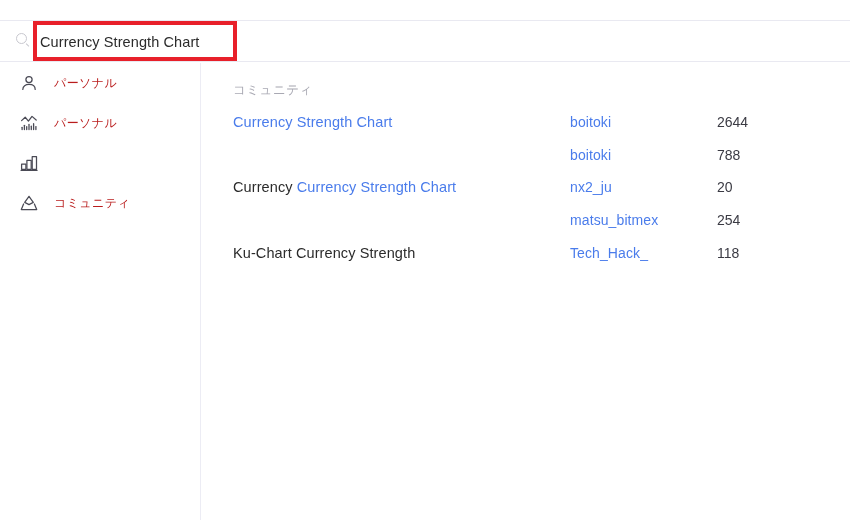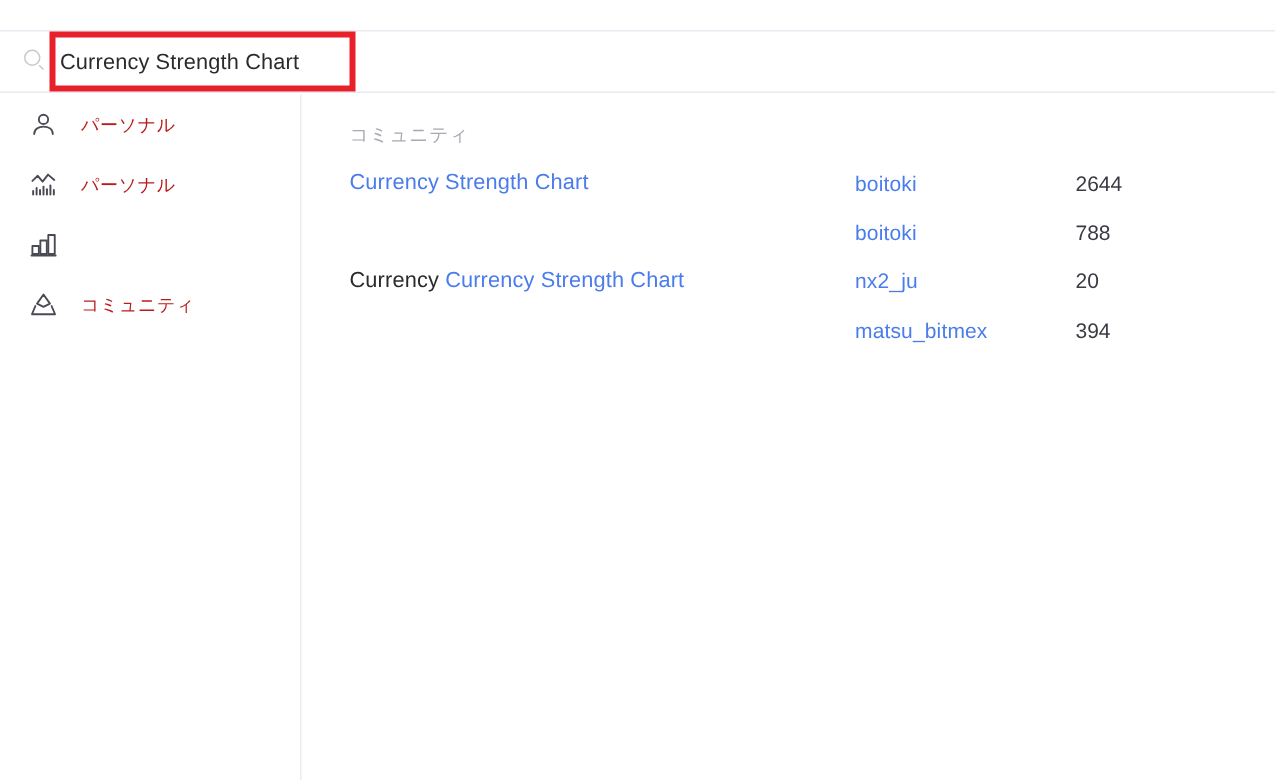--- a/index.html
+++ b/index.html
@@ -256,18 +256,25 @@
     <div class="res-row">
       <span class="res-title">
         <span>Currency </span><span class="hl">Currency Strength Chart</span>
       </span>
       <span class="res-author">nx2_ju</span>
       <span class="res-count">20</span>
     </div>
 
     <div class="res-row">
       <span class="res-author">matsu_bitmex</span>
-      <span class="res-count">394</span>
-    </div>
-
+      <span class="res-count">254</span>
+    </div>
+
+    <div class="res-row">
+      <span class="res-title">
+        <span>Ku-Chart Currency Strength</span>
+      </span>
+      <span class="res-author">Tech_Hack_</span>
+      <span class="res-count">118</span>
+    </div>
 
   </div>
 </div>
 
 </body></html>

